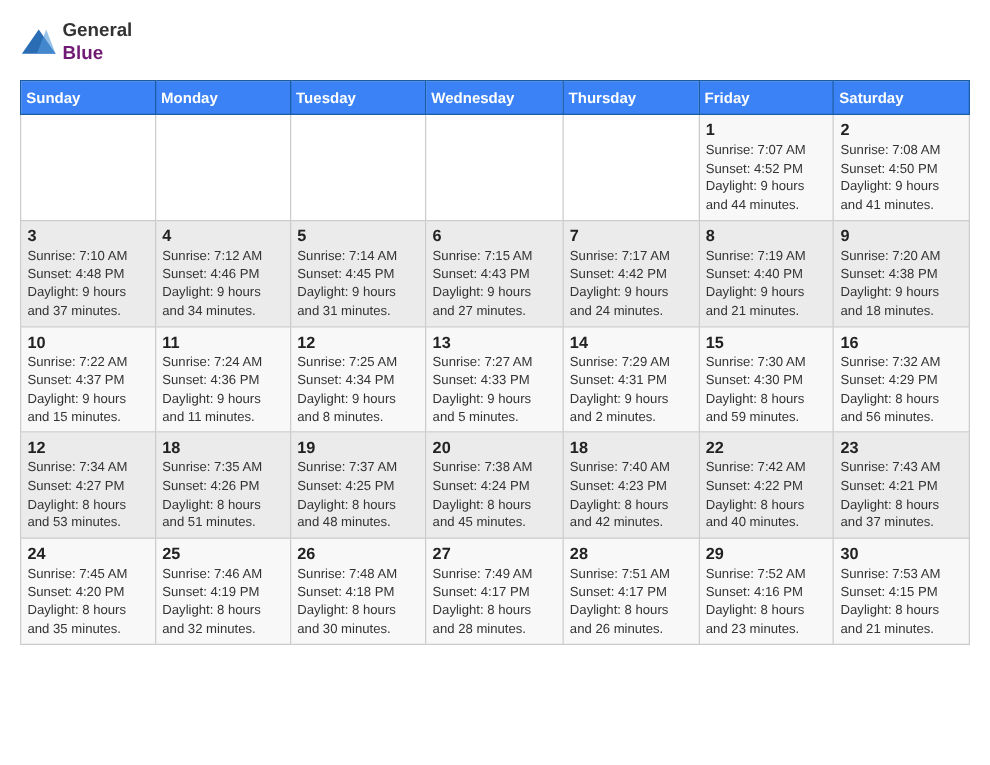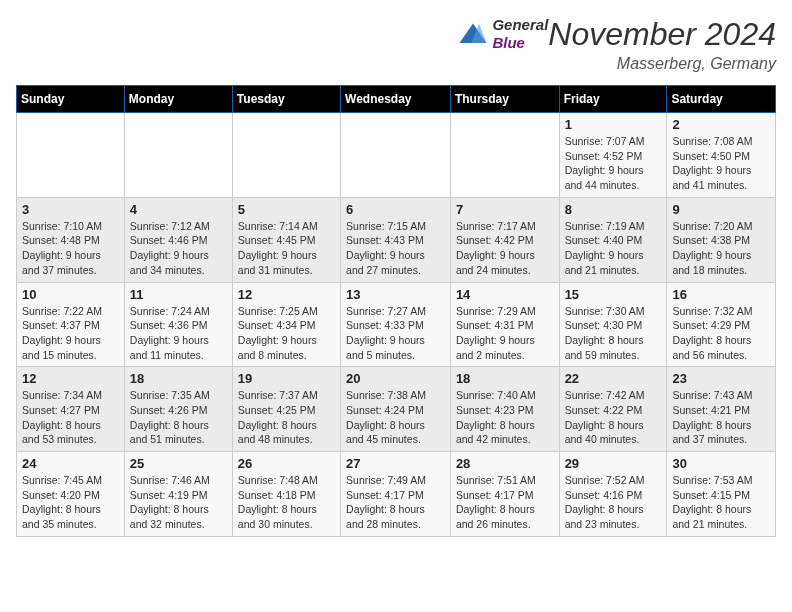--- a/index.html
+++ b/index.html
@@ -5,24 +5,23 @@
     * { box-sizing: border-box; margin: 0; padding: 0; }
     body {
       font-family: Arial, sans-serif;
       background: #fff;
       width: 792px;
       min-height: 612px;
       padding: 16px;
     }
     .header-section {
       display: flex;
-      justify-content: flex-end;
+      justify-content: space-between;
       align-items: flex-start;
       margin-bottom: 12px;
-      font-style: italic;
     }
     .logo {
       display: flex;
       align-items: center;
       gap: 4px;
     }
     .logo-icon {
       width: 30px;
       height: 24px;
     }
@@ -38,21 +37,21 @@
       font-size: 16px;
       color: #555;
       margin-top: 2px;
     }
     .calendar-table {
       width: 100%;
       border-collapse: collapse;
       font-size: 11px;
     }
     .calendar-table thead tr th {
-      background-color: #000000;
+      background-color: #3b82f6;
       color: #fff;
       padding: 6px 4px;
       text-align: left;
       font-size: 12px;
       font-weight: bold;
       border: 1px solid #1a5da5;
     }
     .calendar-table tbody tr td {
       vertical-align: top;
       border: 1px solid #ccc;
@@ -89,24 +88,20 @@
 <div class="header-section">
   <div class="logo">
     <svg class="logo-icon" viewBox="0 0 40 32" xmlns="http://www.w3.org/2000/svg">
       <polygon points="20,2 38,28 2,28" fill="#2a6db5"></polygon>
       <polygon points="28,2 38,28 18,28" fill="#5599dd" opacity="0.6"></polygon>
     </svg>
     <div>
       <span style="font-size:15px;font-weight:bold;color:#333;">General</span><br>
       <span style="font-size:15px;font-weight:bold;color:#701a75;">Blue</span>
     </div>
-  </div>
-  <div class="title-section">
-    <div class="month-title">November 2024</div>
-    <div class="location">Masserberg, Germany</div>
   </div>
 </div>
 
 <table class="calendar-table">
   <thead>
     <tr>
       <th>Sunday</th>
       <th>Monday</th>
       <th>Tuesday</th>
       <th>Wednesday</th>

